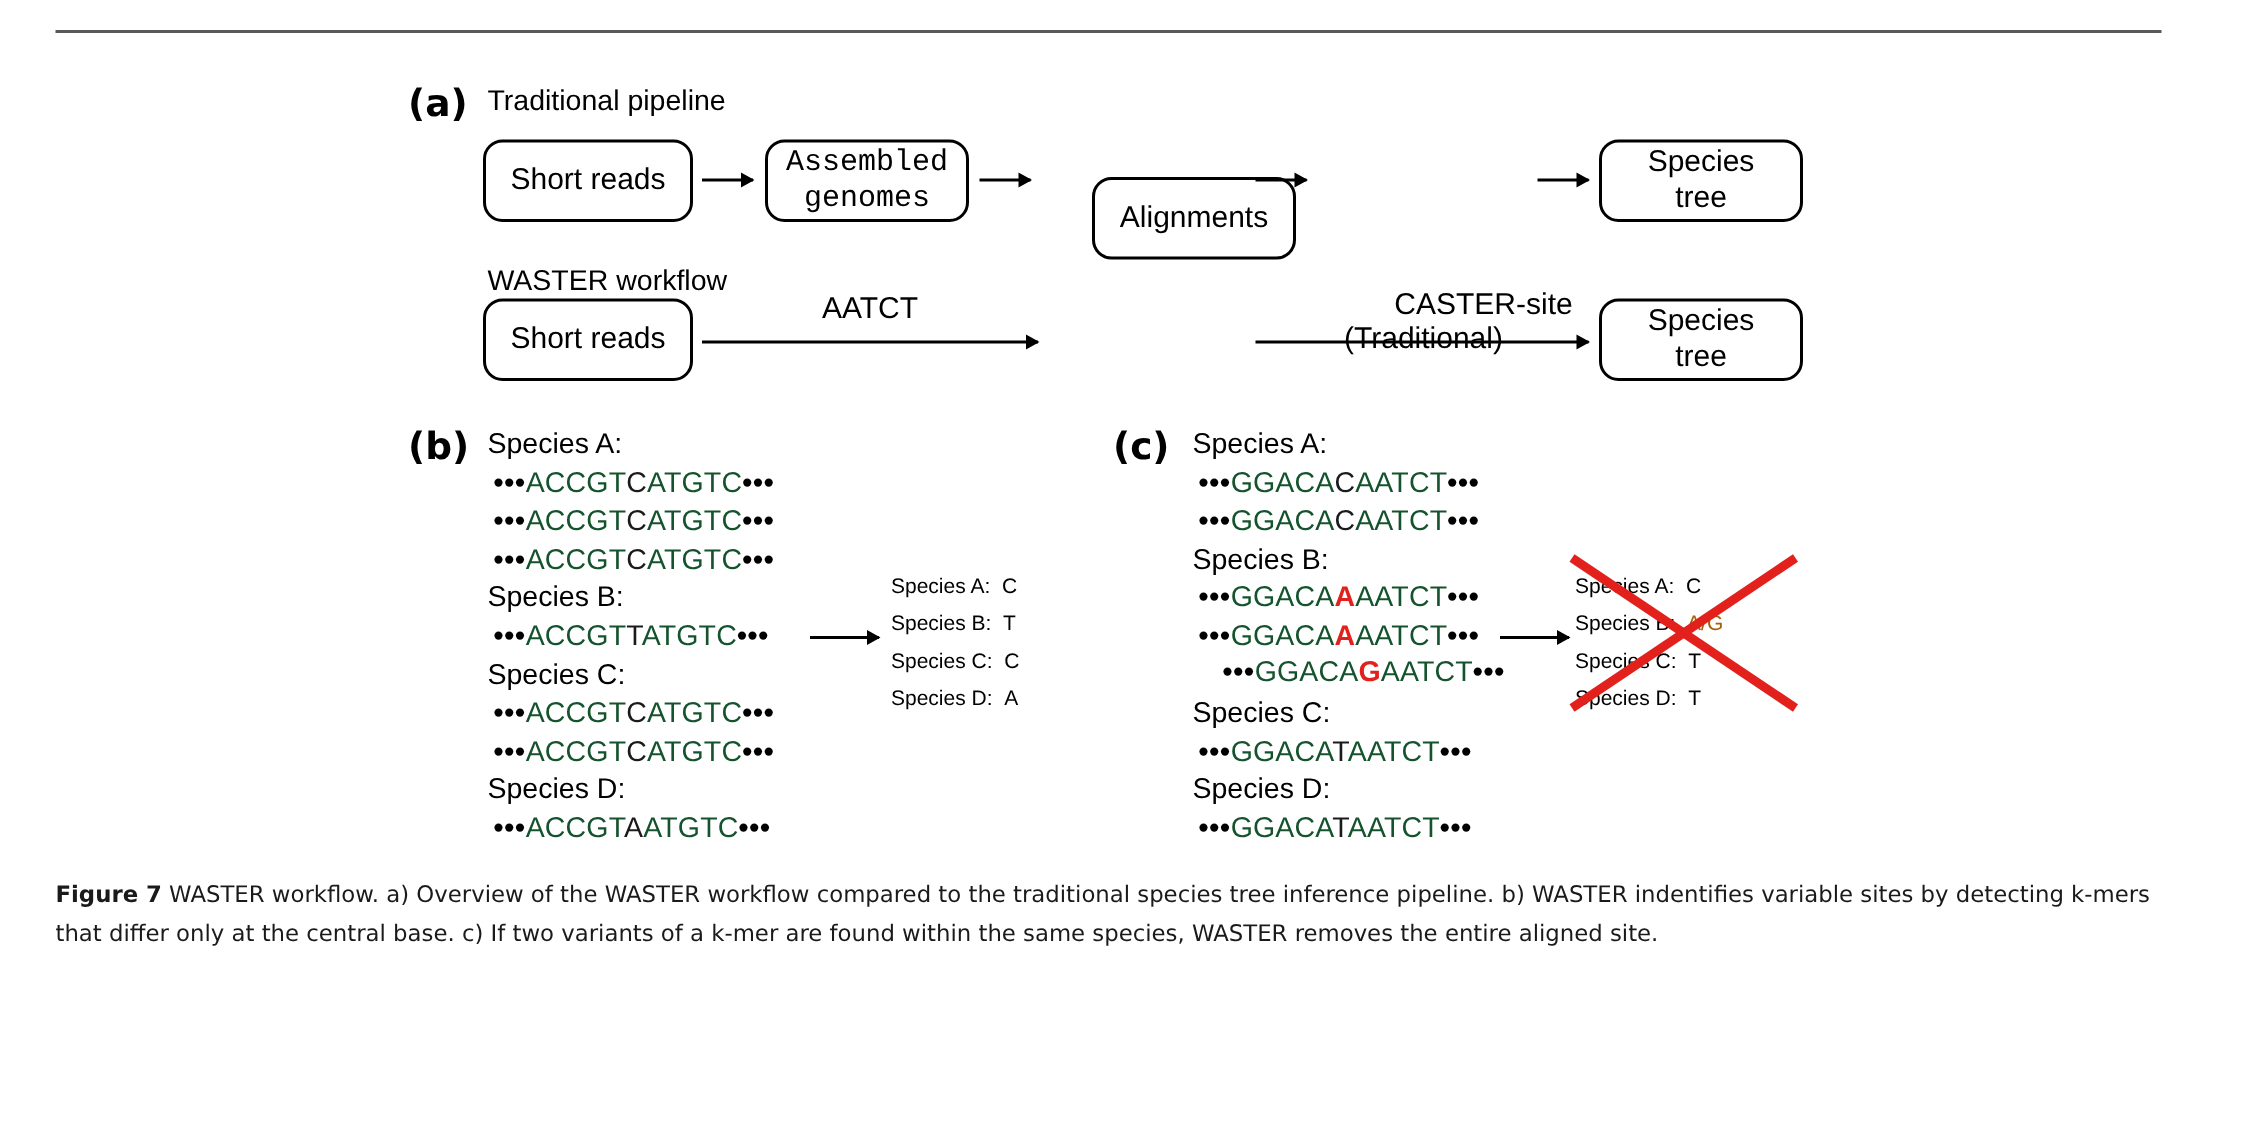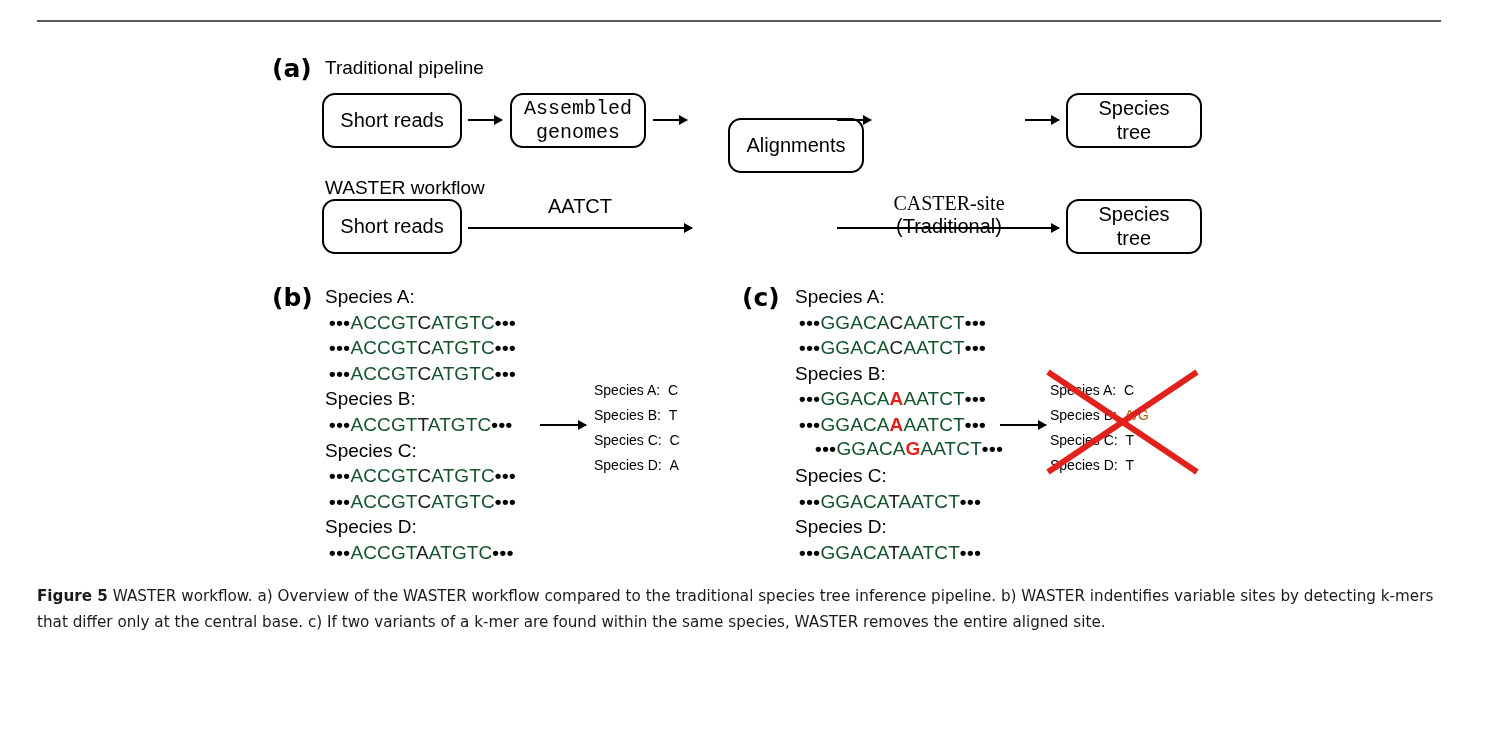--- a/index.html
+++ b/index.html
@@ -194,21 +194,21 @@
     <span class="lines">Species<br>tree</span>
   </div>
 
   <div class="fbox" style="left:322px; top:199px; width:140px; height:55px;">
     <span class="lines">Short reads</span>
   </div>
   <div class="arrow" style="left:468px; top:227px; width:224px;"></div>
   <div class="arrow-label" style="left:500px; top:195px; width:160px;">AATCT</div>
 
   <div class="arrow" style="left:837px; top:227px; width:222px;"></div>
-  <div class="arrow-label" style="left:868px; top:192px; width:162px;font-family:Liberation Serif, serif;">CASTER-site</div>
+  <div class="arrow-label" style="left:908px; top:192px; width:162px;">CASTER-site</div>
   <div class="arrow-label" style="left:868px; top:215px; width:162px;">(Traditional)</div>
 
   <div class="fbox" style="left:1066px; top:199px; width:136px; height:55px;">
     <span class="lines">Species<br>tree</span>
   </div>
 
   <div class="panel-letter" style="left:272px; top:285px;">(b)</div>
 
   <div id="panel-b-seqs">
       <div class="seq-label" style="left: 325px; top: 287px;">Species A:</div>
@@ -257,16 +257,16 @@
       <span class="rrow"><span>Species C:&nbsp;&nbsp;</span><span class="rval">T</span></span>
       <span class="rrow"><span>Species D:&nbsp;&nbsp;</span><span class="rval">T</span></span>
     </div>
 
   <svg class="cross" style="left:1040px; top:366px; width:165px; height:112px;" viewBox="0 0 165 112">
     <line x1="8" y1="6" x2="157" y2="106" stroke="#e2211c" stroke-width="6" stroke-linecap="butt"></line>
     <line x1="157" y1="6" x2="8" y2="106" stroke="#e2211c" stroke-width="6" stroke-linecap="butt"></line>
   </svg>
 
   <div class="caption">
-    <b>Figure 5</b><span> WASTER workflow. a) Overview of the WASTER workflow compared to the traditional species tree inference pipeline. b) WASTER indentifies variable sites by detecting k-mers that differ only at the central base. c) If two variants of a k-mer are found within the same species, WASTER removes the entire aligned site.</span>
+    <b>Figure 7</b><span> WASTER workflow. a) Overview of the WASTER workflow compared to the traditional species tree inference pipeline. b) WASTER indentifies variable sites by detecting k-mers that differ only at the central base. c) If two variants of a k-mer are found within the same species, WASTER removes the entire aligned site.</span>
   </div>
 
 </div>
 
 </body></html>

